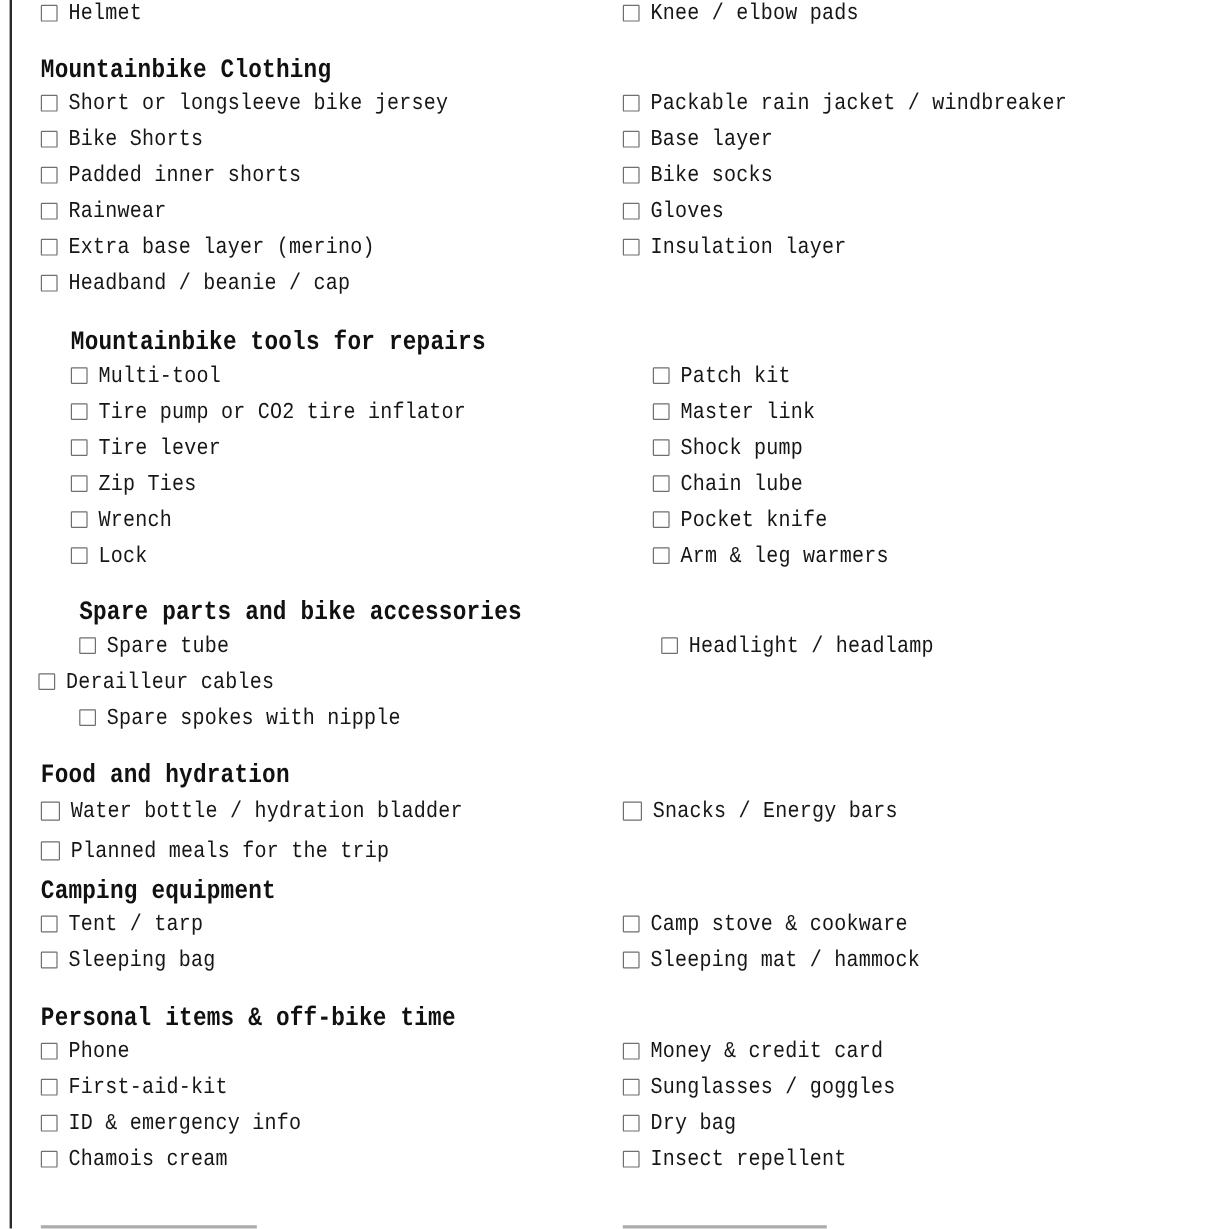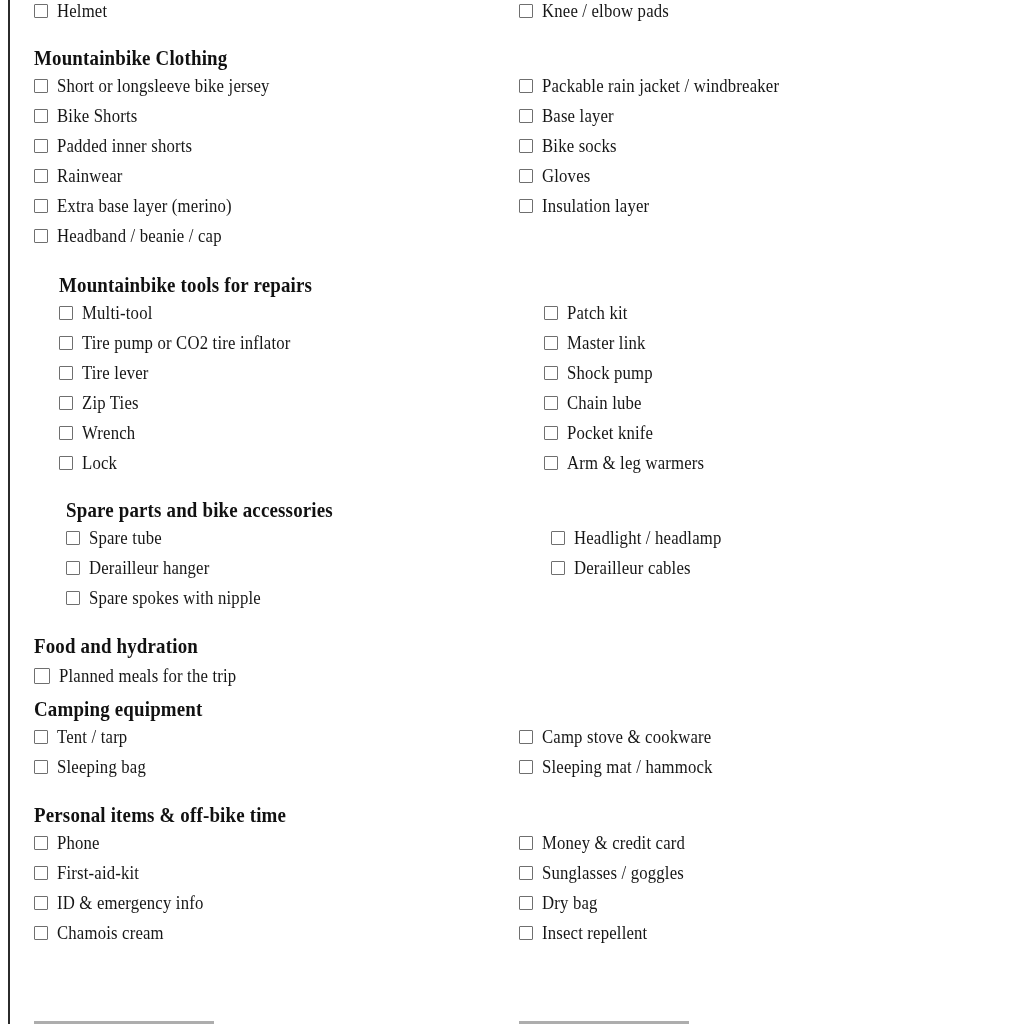--- a/index.html
+++ b/index.html
@@ -2,21 +2,21 @@
 <html><head>
 <meta charset="utf-8">
 <style>
   html, body { margin: 0; padding: 0; background: #ffffff; }
   .page {
     position: relative;
     width: 900px;
     height: 1024px;
     background: #ffffff;
     overflow: hidden;
-    font-family: Liberation Serif, serif;
+    font-family: Liberation Mono, monospace;
     color: #161616;
   }
   .vrule {
     position: absolute;
     top: 0;
     bottom: 0;
     width: 2px;
     background: #2b2b2b;
   }
   .vrule.left  { left: 8px; }
@@ -247,40 +247,46 @@
           <div class="cell left">
             <span class="checkbox"></span>
             <span class="item-label">Spare tube</span>
           </div>
           <div class="cell right">
             <span class="checkbox"></span>
             <span class="item-label">Headlight / headlamp</span>
           </div>
         </div>
         <div class="row">
-          <div class="cell left">
-            <span class="checkbox"></span>
-            <span class="item-label">Derailleur hanger</span>
-          </div>
           <div class="cell right">
             <span class="checkbox"></span>
             <span class="item-label">Derailleur cables</span>
           </div>
         </div>
         <div class="row">
           <div class="cell left">
             <span class="checkbox"></span>
             <span class="item-label">Spare spokes with nipple</span>
           </div>
           <div class="cell right"></div>
         </div>
       </div>
       <div class="section tall" style="margin-top: 20px; text-align: right;">
         <div class="section-heading">
           <span class="h-label">Food and hydration</span>
+        </div>
+        <div class="row">
+          <div class="cell left">
+            <span class="checkbox"></span>
+            <span class="item-label">Water bottle / hydration bladder</span>
+          </div>
+          <div class="cell right">
+            <span class="checkbox"></span>
+            <span class="item-label">Snacks / Energy bars</span>
+          </div>
         </div>
         <div class="row">
           <div class="cell left">
             <span class="checkbox"></span>
             <span class="item-label">Planned meals for the trip</span>
           </div>
           <div class="cell right"></div>
         </div>
       </div>
       <div class="section" style="margin-top: 4px; text-align: center;">

